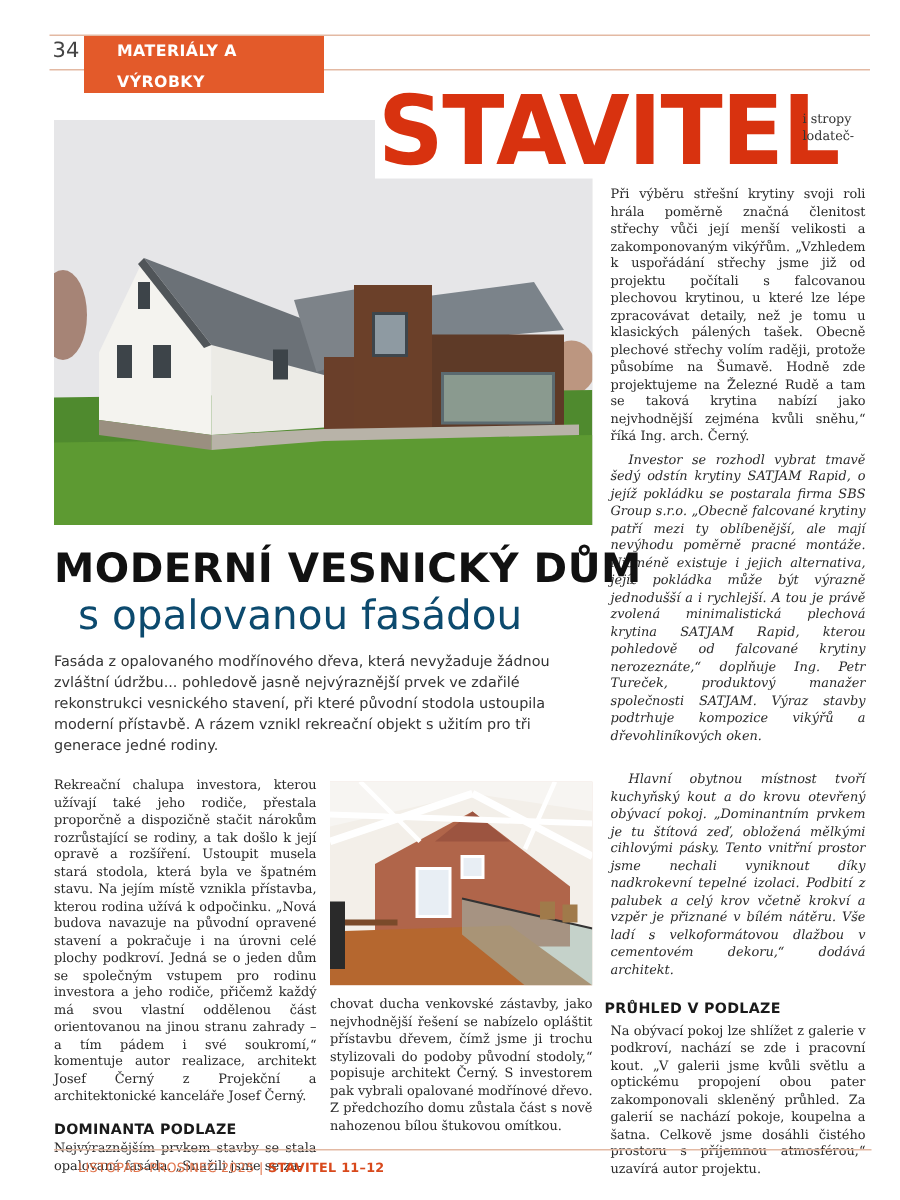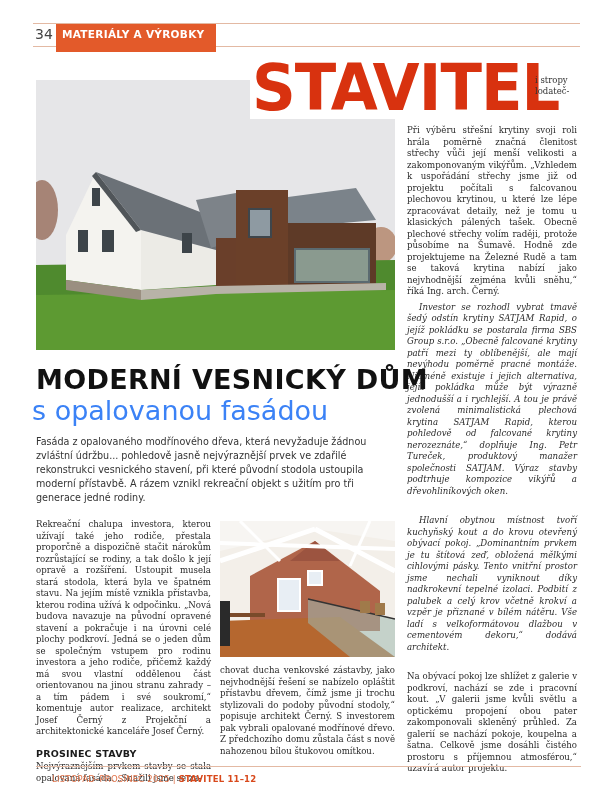--- a/index.html
+++ b/index.html
@@ -2,37 +2,37 @@
 <html><head>
 <meta charset="utf-8">
 <style>
   html, body { margin:0; padding:0; }
   body { width:600px; height:800px; background:#ffffff; position:relative; overflow:hidden;
          font-family:"DejaVu Serif", serif; color:#2a2a2a; }
   .abs { position:absolute; }
   
   .hdr { left:33px; top:23px; width:547px; height:22px; border-top:1px solid #e3b9a3; border-bottom:1px solid #e3b9a3; }
   .pgnum { left:33px; top:24px; width:22px; height:21px; font-family:"DejaVu Sans", sans-serif; font-size:14px; color:#444; text-align:center; line-height:21px; }
-  .section { left:56px; top:24px; width:160px; height:28px; background:#e35a2a; color:#fff;
-             font-family:"DejaVu Sans", sans-serif; font-weight:bold; font-size:10.5px; line-height:21px; padding-left:6px; box-sizing:border-box; letter-spacing:0.3px; }
+  .section { left:56px; top:24px; width:160px; height:38px; background:#e35a2a; color:#fff;
+             font-family:"DejaVu Sans", sans-serif; font-weight:bold; font-size:10.5px; line-height:21px; padding-left:22px; box-sizing:border-box; letter-spacing:0.3px; }
   
   .photo1 { left:36px; top:80px; width:359px; height:270px; overflow:hidden; background:#e7e7e8; }
   .logo-box { left:250px; top:61px; width:320px; height:58px; background:#fff; }
   .logo { left:252px; top:56px; font-family:"DejaVu Sans", sans-serif; font-weight:bold; font-size:64px; color:#d8320f;
           letter-spacing:-1px; line-height:64px; transform:scaleX(0.95); transform-origin:left top; }
   .cut-text { left:535px; top:75px; width:60px; font-size:8.5px; line-height:11px; color:#333; }
   
   .rcol { left:403px; top:121px; width:178px; font-size:8.6px; line-height:11.5px; text-align:justify; }
   .rcol p { margin:4px; text-indent:0; }
   .rcol p.ind { text-indent:12px;font-style:italic; }
   .subhead { font-family:"DejaVu Sans", sans-serif; font-weight:bold; font-size:9.5px; color:#1a1a1a; letter-spacing:0.2px; margin:0 0 2px 0; }
   .gap { height:10px; }
   
   .title { left:36px; top:364px; font-family:"DejaVu Sans", sans-serif; font-weight:bold; font-size:27px; letter-spacing:0.3px; color:#111; line-height:32px; }
-  .subtitle { left:32px; top:394px; font-family:"DejaVu Sans", sans-serif; font-size:27px; font-weight:normal; color:#3b82f6; line-height:34px; }
+  .subtitle { left:52px; top:394px; font-family:"DejaVu Sans", sans-serif; font-size:27px; font-weight:normal; color:#0c4a6e; line-height:34px; }
   .lead { left:36px; top:435px; width:360px; font-family:"DejaVu Sans", sans-serif; font-size:9.6px; line-height:14px; color:#333; }
   
   .lcol { left:36px; top:519px; width:175px; font-size:8.6px; line-height:11.5px; text-align:justify; }
   .lcol p { margin:0; }
   .photo2 { left:220px; top:521px; width:175px; height:136px; overflow:hidden; background:#efe6dc; }
   .mcol { left:220px; top:665px; width:175px; font-size:8.6px; line-height:11.5px; text-align:justify; }
   
   .footline { left:36px; top:766px; width:545px; height:1px; background:#e3b9a3; }
   .footer { left:52px; top:774px; font-family:"DejaVu Sans", sans-serif; font-size:8.5px; color:#e0734a; letter-spacing:0.2px; }
   .footer b { color:#d8491c; }
@@ -90,32 +90,33 @@
   <div>i stropy</div>
   <div>lodateč-</div>
 </div>
 
 <div class="abs rcol">
   <p>Při výběru střešní krytiny svoji roli hrála poměrně značná členitost střechy vůči její menší velikosti a zakomponovaným vikýřům. „Vzhledem k uspořádání střechy jsme již od projektu počítali s falcovanou plechovou krytinou, u které lze lépe zpracovávat detaily, než je tomu u klasických pálených tašek. Obecně plechové střechy volím raději, protože působíme na Šumavě. Hodně zde projektujeme na Železné Rudě a tam se taková krytina nabízí jako nejvhodnější zejména kvůli sněhu,“ říká Ing. arch. Černý.</p>
   <p class="ind">Investor se rozhodl vybrat tmavě šedý odstín krytiny SATJAM Rapid, o jejíž pokládku se postarala firma SBS Group s.r.o. „Obecně falcované krytiny patří mezi ty oblíbenější, ale mají nevýhodu poměrně pracné montáže. Nicméně existuje i jejich alternativa, jejíž pokládka může být výrazně jednodušší a i rychlejší. A tou je právě zvolená minimalistická plechová krytina SATJAM Rapid, kterou pohledově od falcované krytiny nerozeznáte,“ doplňuje Ing. Petr Tureček, produktový manažer společnosti SATJAM. Výraz stavby podtrhuje kompozice vikýřů a dřevohliníkových oken.</p>
   <div class="gap"></div>
   <p class="ind">Hlavní obytnou místnost tvoří kuchyňský kout a do krovu otevřený obývací pokoj. „Dominantním prvkem je tu štítová zeď, obložená mělkými cihlovými pásky. Tento vnitřní prostor jsme nechali vyniknout díky nadkrokevní tepelné izolaci. Podbití z palubek a celý krov včetně krokví a vzpěr je přiznané v bílém nátěru. Vše ladí s velkoformátovou dlažbou v cementovém dekoru,“ dodává architekt.</p>
   <div class="gap"></div>
+  <div class="subhead">PRŮHLED V PODLAZE</div>
   <p>Na obývací pokoj lze shlížet z galerie v podkroví, nachází se zde i pracovní kout. „V galerii jsme kvůli světlu a optickému propojení obou pater zakomponovali skleněný průhled. Za galerií se nachází pokoje, koupelna a šatna. Celkově jsme dosáhli čistého prostoru s příjemnou atmosférou,“ uzavírá autor projektu.</p>
 
 </div>
 
 <div class="abs title">MODERNÍ VESNICKÝ DŮM</div>
 <div class="abs subtitle">s opalovanou fasádou</div>
 <div class="abs lead">Fasáda z opalovaného modřínového dřeva, která nevyžaduje žádnou zvláštní údržbu... pohledově jasně nejvýraznější prvek ve zdařilé rekonstrukci vesnického stavení, při které původní stodola ustoupila moderní přístavbě. A rázem vznikl rekreační objekt s užitím pro tři generace jedné rodiny.</div>
 
 <div class="abs lcol">
   <p>Rekreační chalupa investora, kterou užívají také jeho rodiče, přestala proporčně a dispozičně stačit nárokům rozrůstající se rodiny, a tak došlo k její opravě a rozšíření. Ustoupit musela stará stodola, která byla ve špatném stavu. Na jejím místě vznikla přístavba, kterou rodina užívá k odpočinku. „Nová budova navazuje na původní opravené stavení a pokračuje i na úrovni celé plochy podkroví. Jedná se o jeden dům se společným vstupem pro rodinu investora a jeho rodiče, přičemž každý má svou vlastní oddělenou část orientovanou na jinou stranu zahrady – a tím pádem i své soukromí,“ komentuje autor realizace, architekt Josef Černý z Projekční a architektonické kanceláře Josef Černý.</p>
   <div class="gap"></div>
-  <div class="subhead">PROSINEC STAVBY</div>
+  <div class="subhead">DOMINANTA PODLAZE</div>
   <p>Nejvýraznějším prvkem stavby se stala opalovaná fasáda. „Snažili jsme se za-</p>
 </div>
 
 <div class="abs photo2">
   <svg width="175" height="136" viewBox="0 0 175 136">
     <rect width="175" height="136" fill="#f3efe9"></rect>
 
     <polygon points="30,55 95,20 160,70 160,110 30,110" fill="#b0654a"></polygon>
     <polygon points="70,40 95,20 120,40" fill="#9c5440"></polygon>
 

